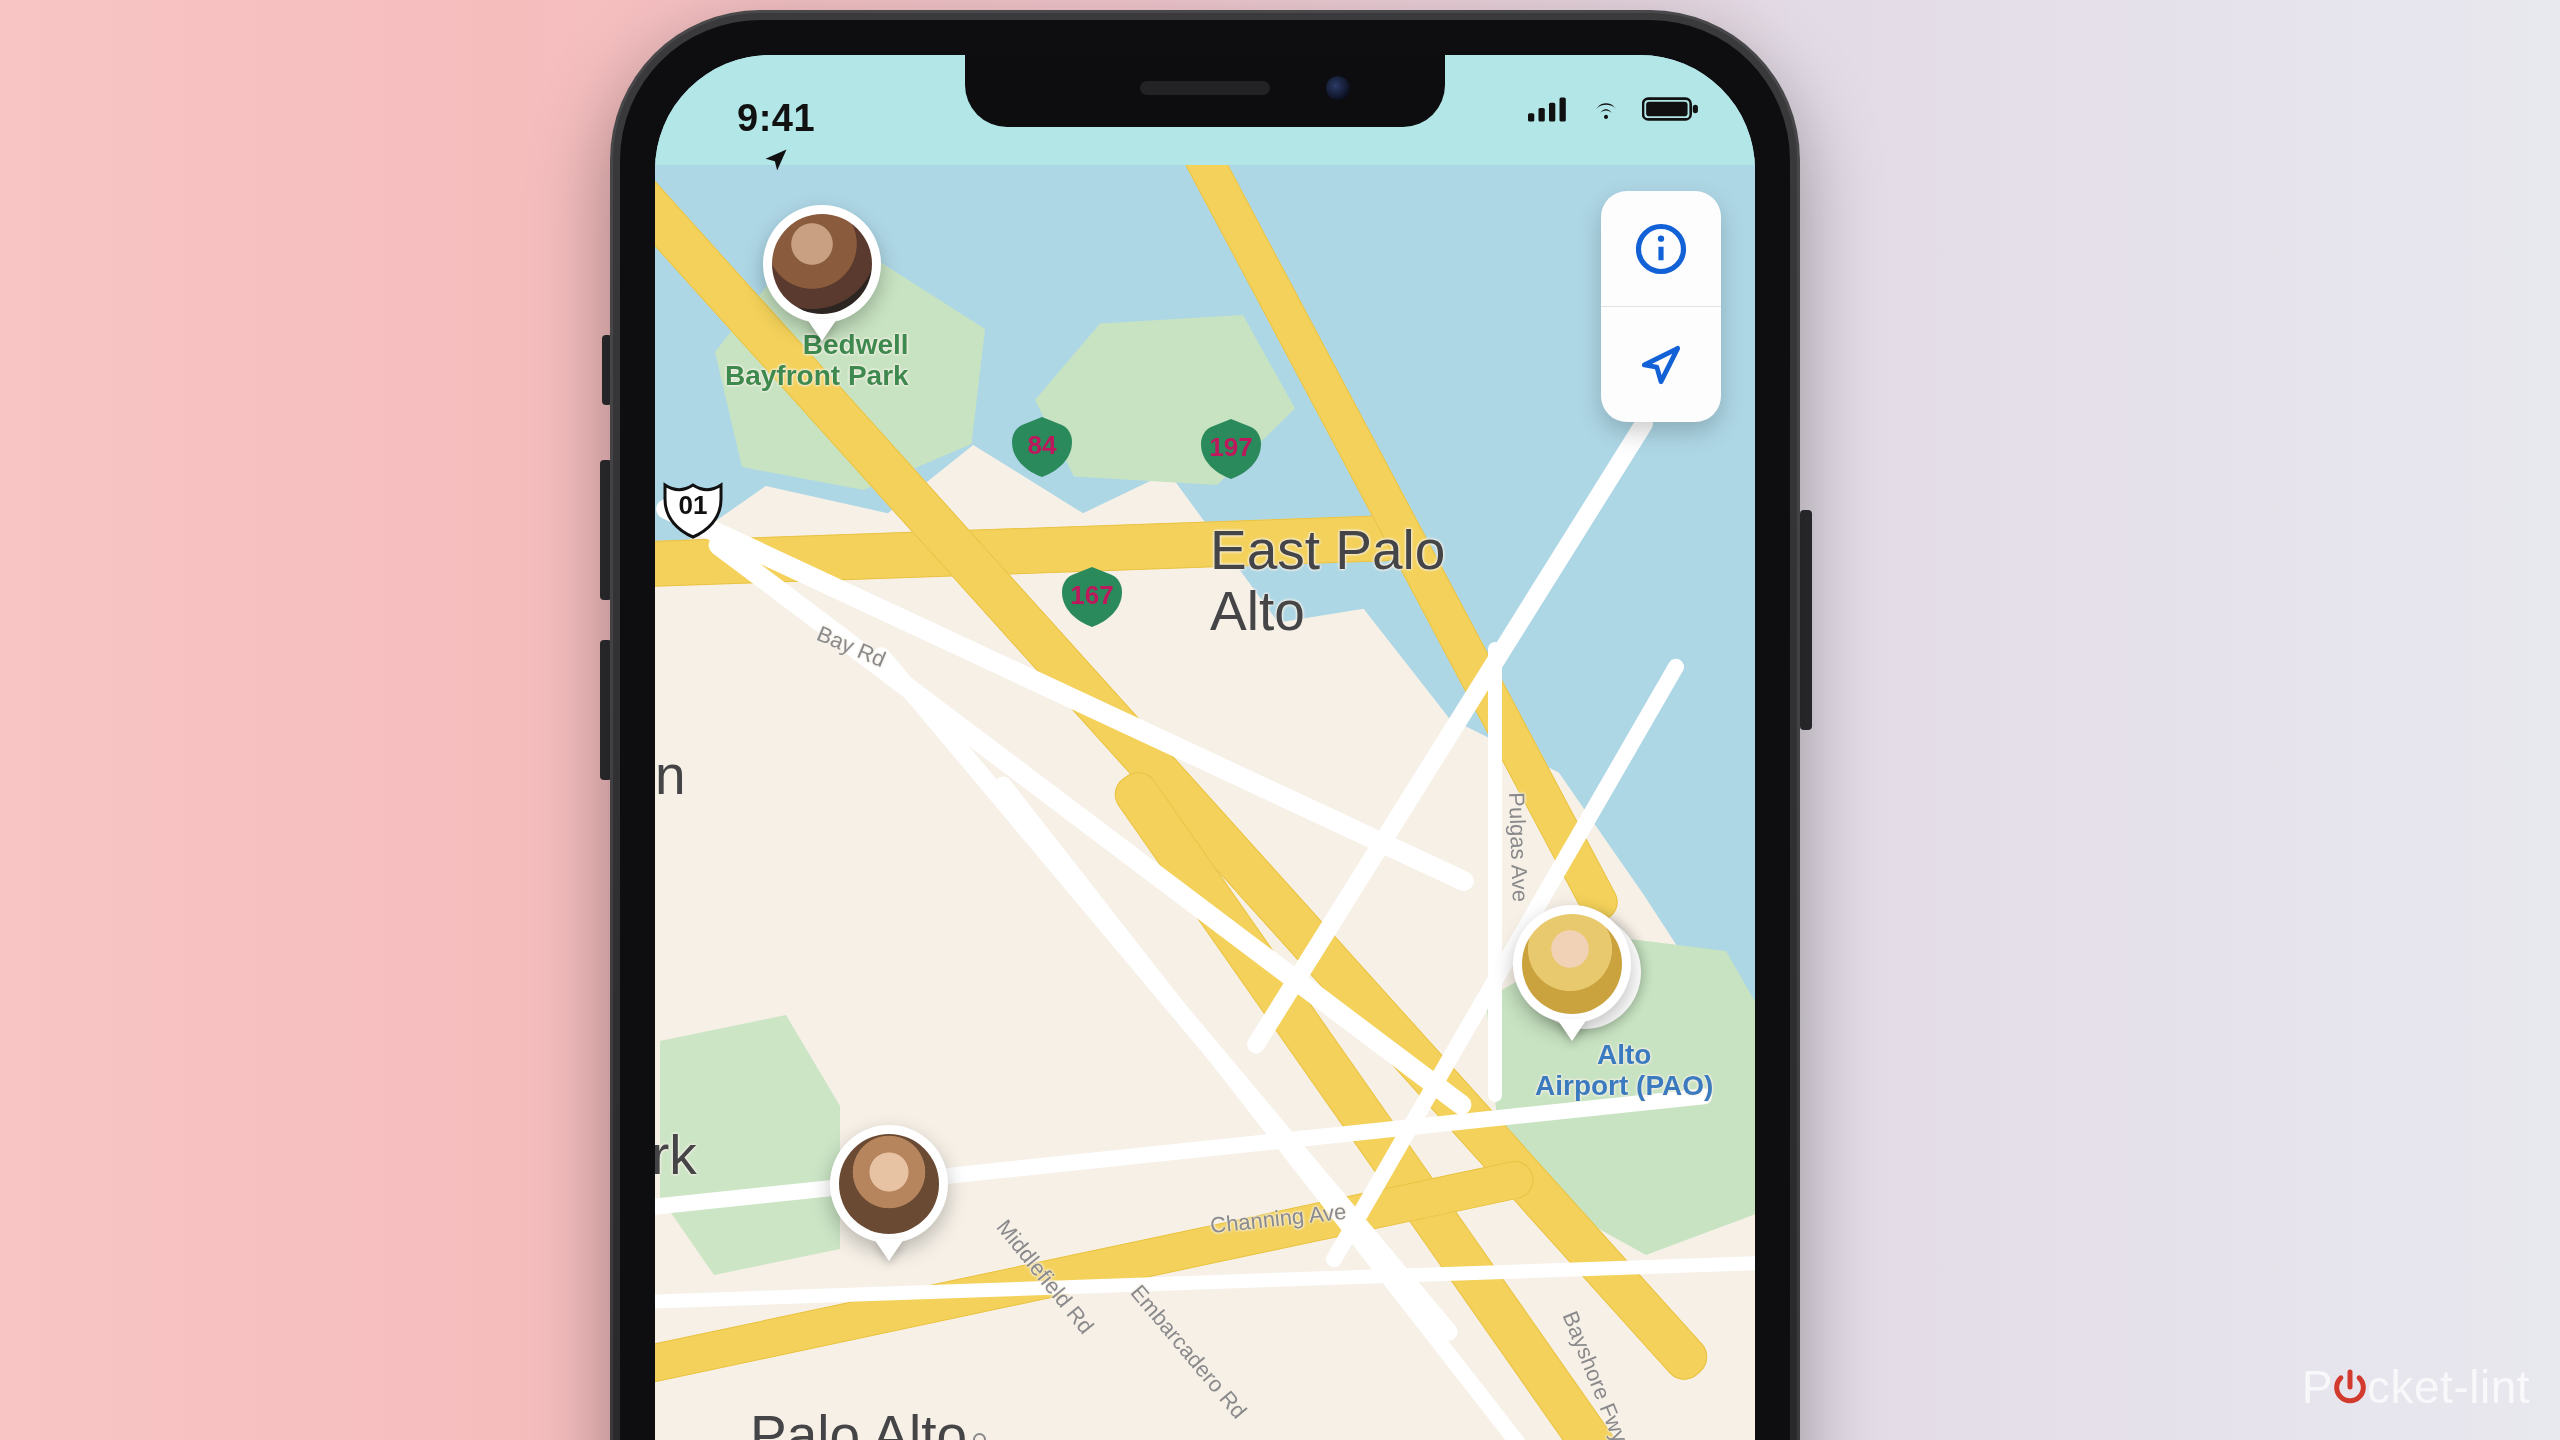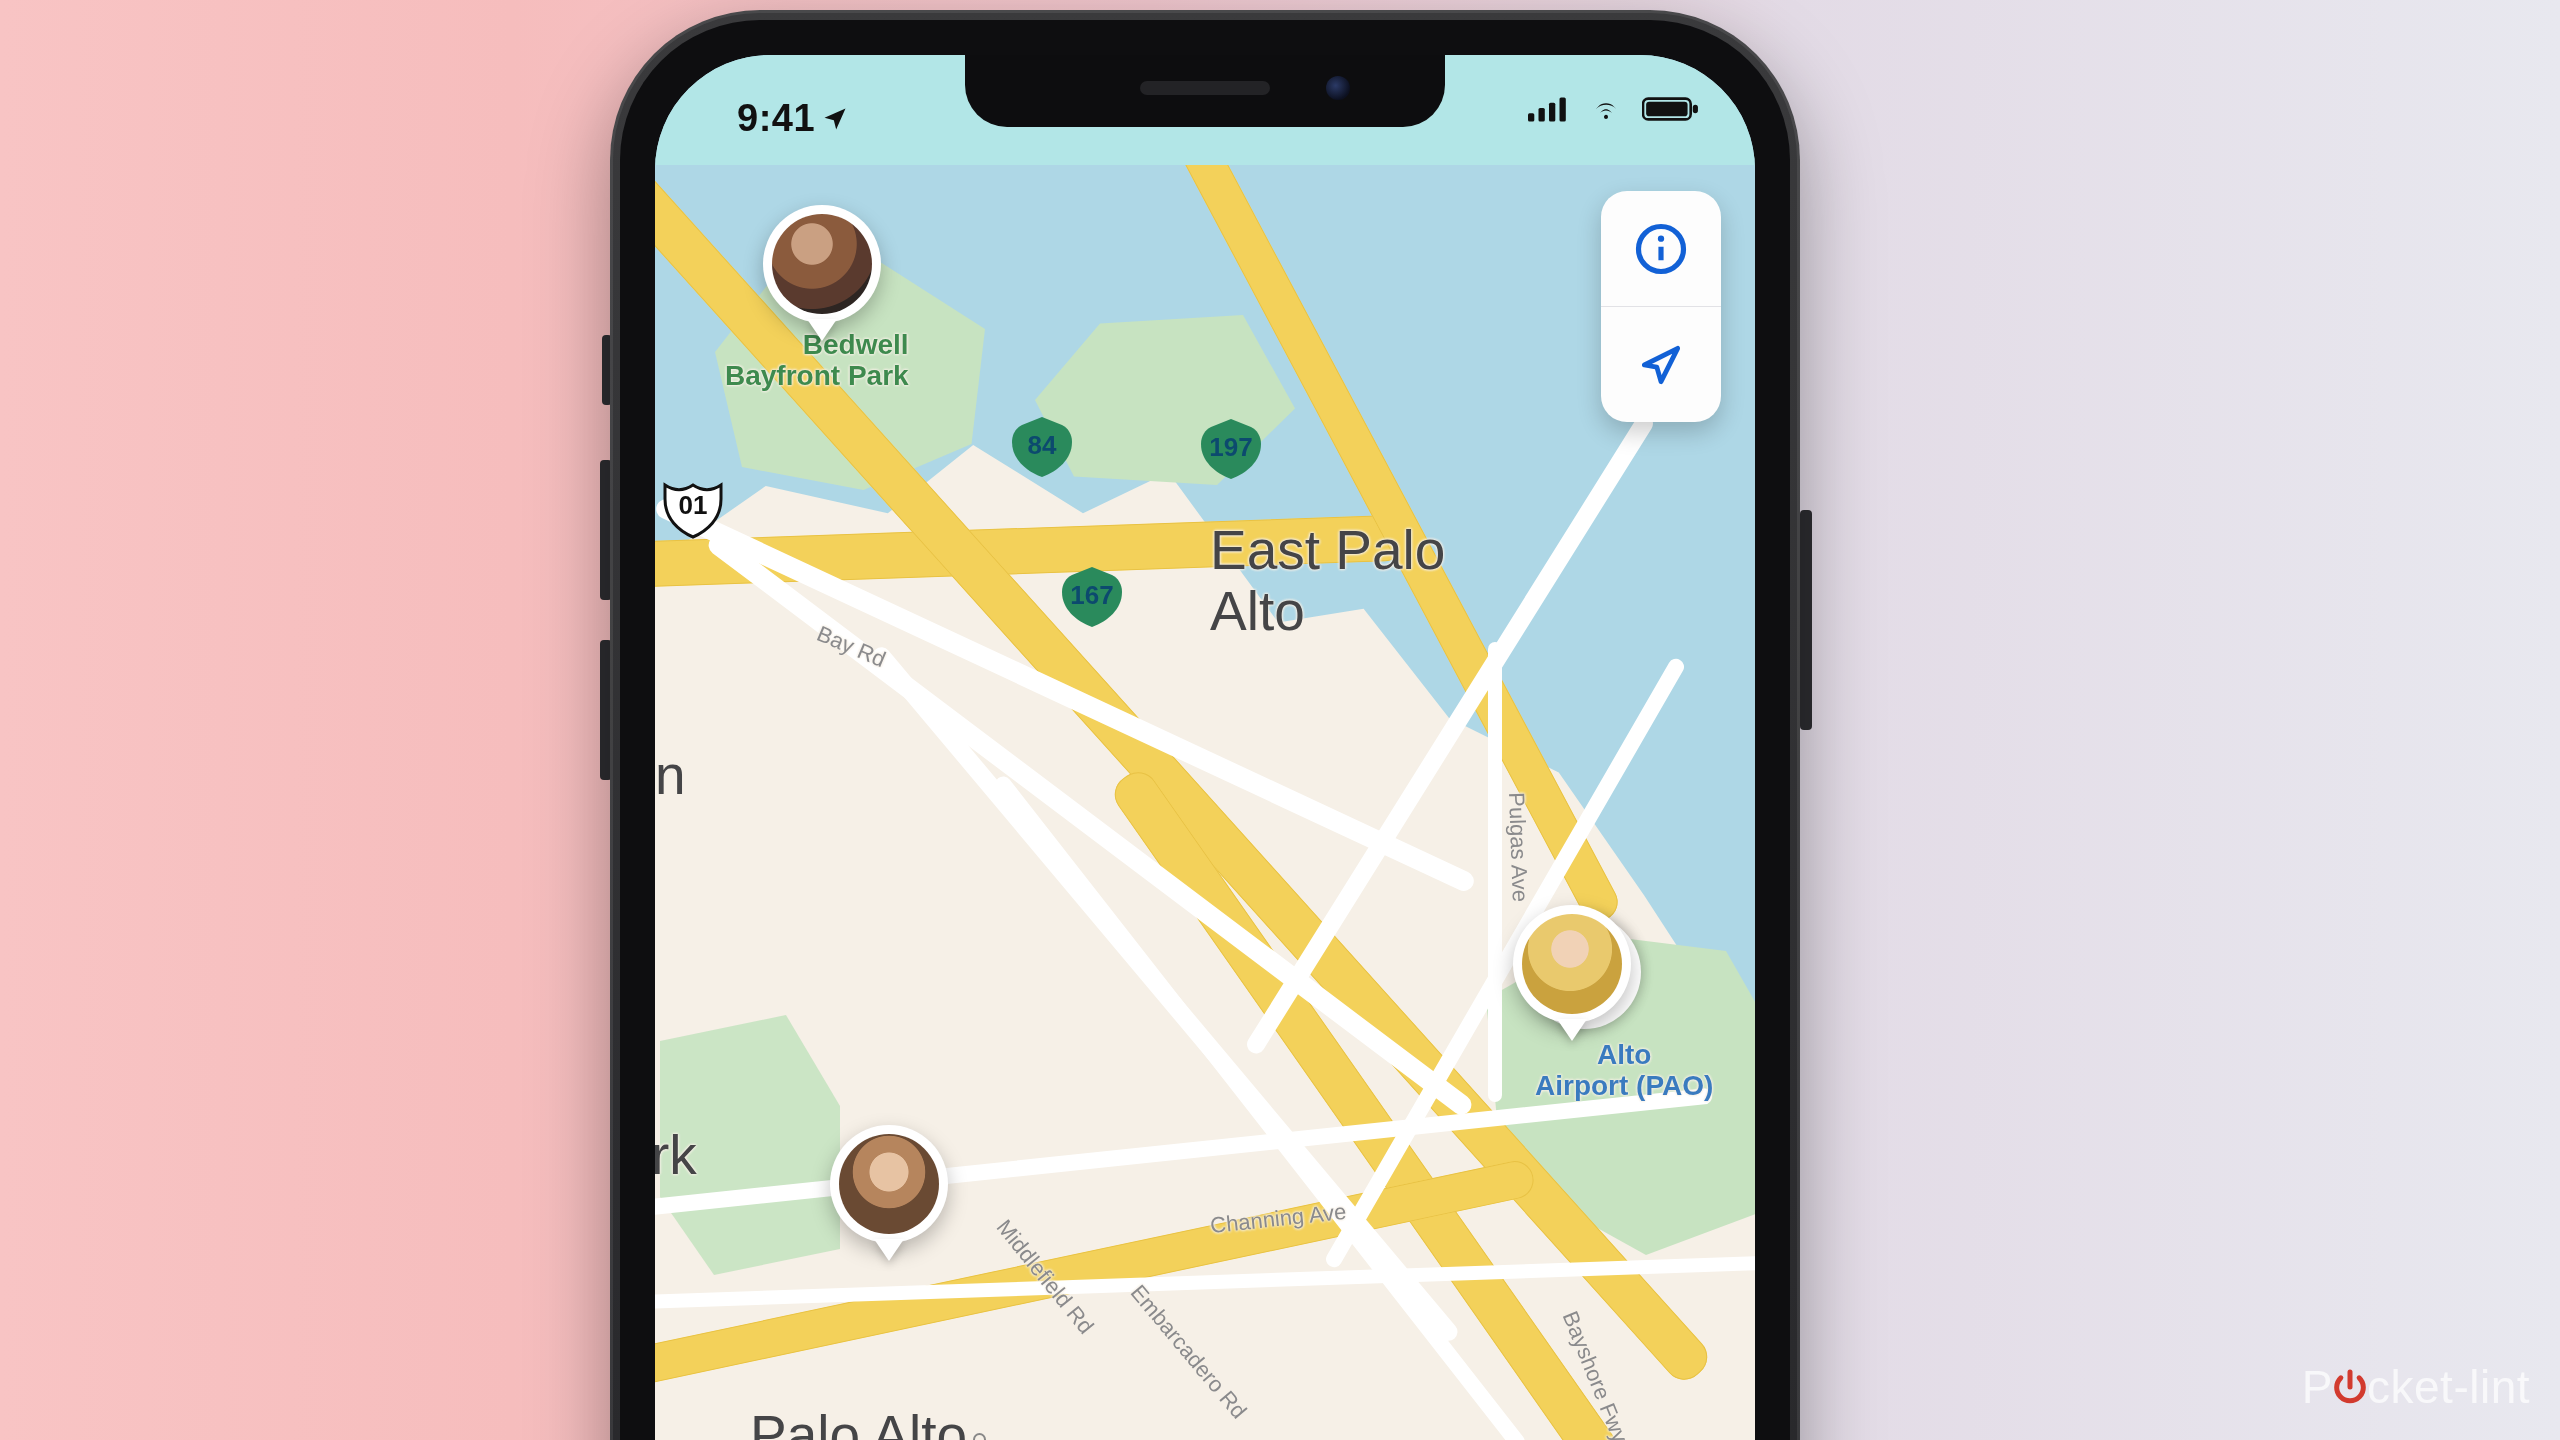--- a/index.html
+++ b/index.html
@@ -87,21 +87,21 @@
   .status-bar{
     position:absolute;
     top:0;left:0;right:0;height:110px;
     background:#b2e6e7;
     z-index:20;
     font-weight:600;
     color:#111;
   }
   .status-time{
     position:absolute;left:82px;top:42px;font-size:38px;letter-spacing:.5px;
-    display:flex;align-items:center;gap:6px;
+    display:flex;align-items:center;gap:6px;flex-direction:column;
   }
   .status-right{
     position:absolute;right:55px;top:40px;display:flex;align-items:center;gap:16px;
   }
   .status-right svg{display:block}
 
   
   .map{
     position:absolute; inset:0; top:110px;
     background:#aed7e6;
@@ -138,21 +138,21 @@
   .road.r4{left:180px;top:940px;width:850px;height:16px;transform:rotate(52deg);}
   .road.r5{left:420px;top:560px;width:750px;height:18px;transform:rotate(-58deg);}
   .road.r6{left:500px;top:790px;width:700px;height:16px;transform:rotate(-60deg);}
   .road.r7{left:-40px;top:980px;width:1100px;height:16px;transform:rotate(-6deg);}
   .road.r8{left:840px;top:470px;width:460px;height:14px;transform:rotate(90deg);transform-origin:left center;}
   .road.r9{left:-40px;top:1110px;width:1200px;height:14px;transform:rotate(-2deg);}
 
   
   .shield{
     position:absolute;width:64px;height:64px;display:flex;align-items:center;justify-content:center;
-    color:#0c4a6e;font-weight:700;font-size:26px;
+    color:#be185d;font-weight:700;font-size:26px;
     z-index:14;
   }
   .shield svg{position:absolute;inset:0;}
   .shield span{position:relative;top:-2px;}
   .shield.us{
     color:#111;
   }
 
   
   .map-label{

